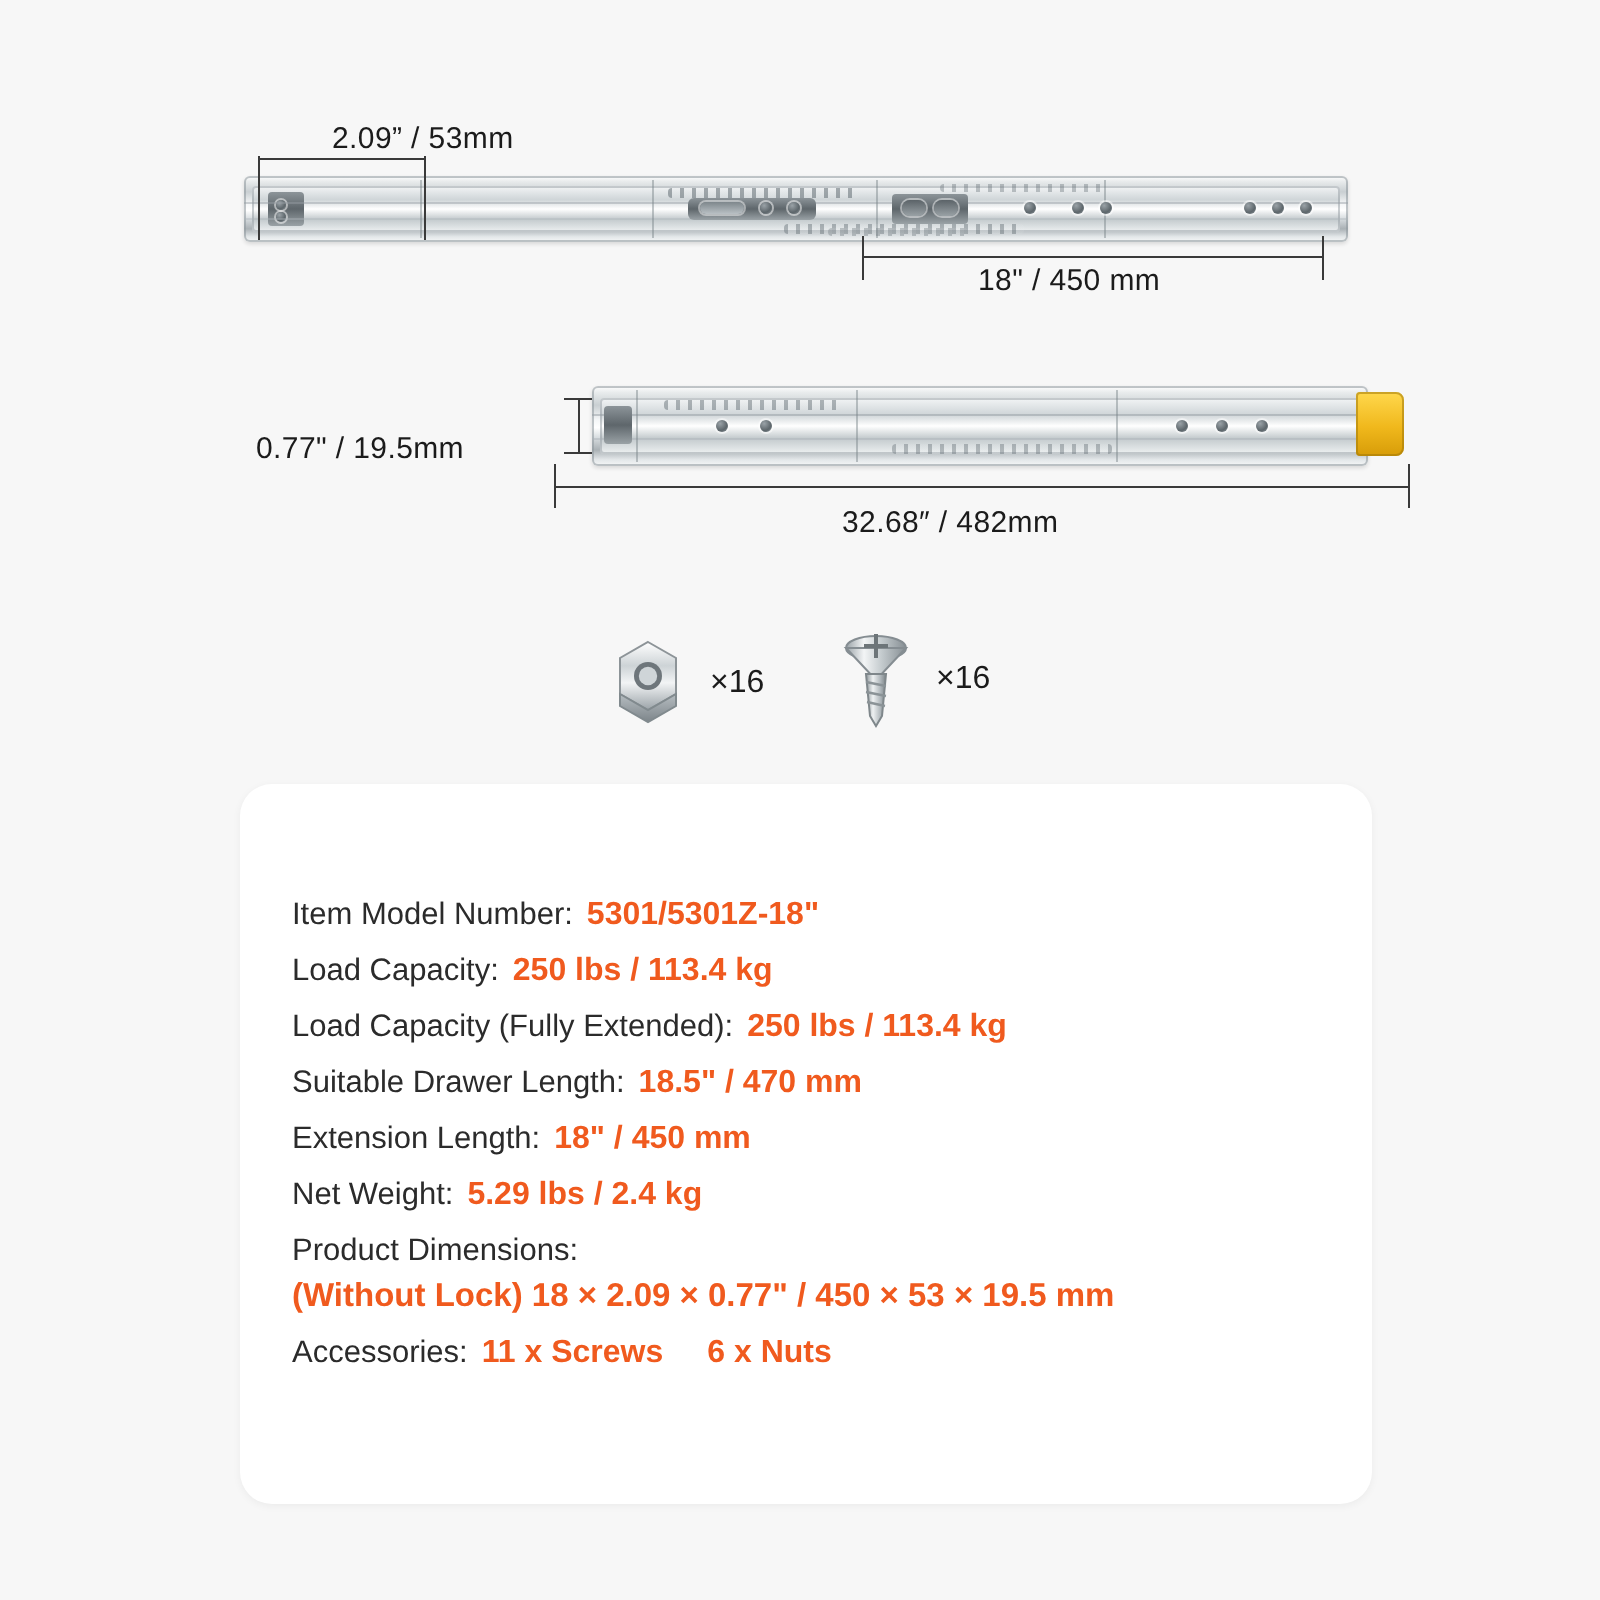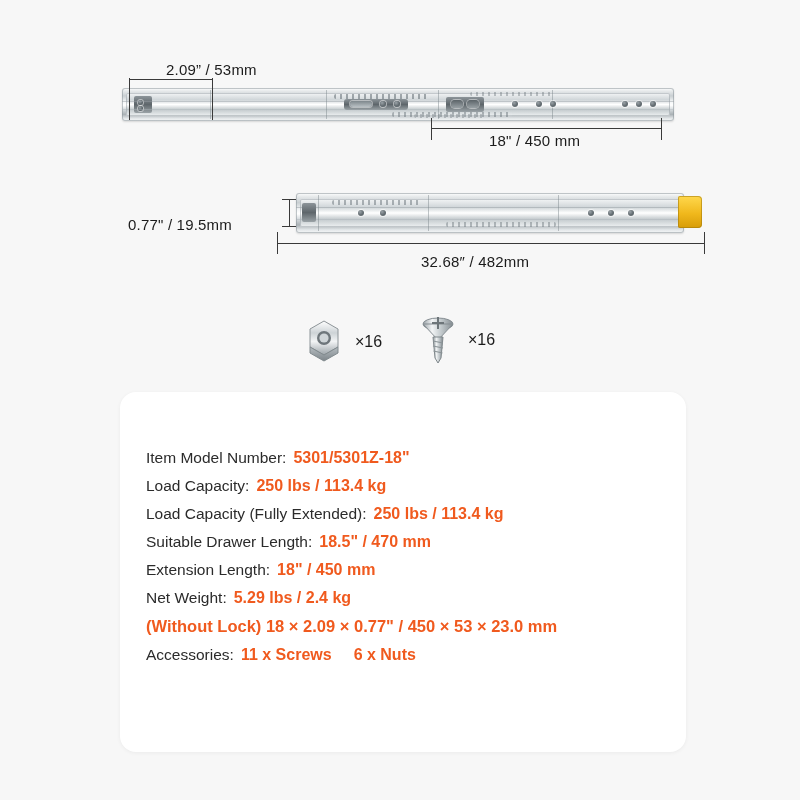--- a/index.html
+++ b/index.html
@@ -330,23 +330,26 @@
       <div class="spec-row">
         <span class="spec-label">Extension Length:</span>
         <span class="spec-value">18" / 450 mm</span>
       </div>
 
       <div class="spec-row">
         <span class="spec-label">Net Weight:</span>
         <span class="spec-value">5.29 lbs / 2.4 kg</span>
       </div>
 
+      <div class="spec-row block">
+        <span class="spec-label">Product Dimensions:</span>
+      </div>
 
       <div class="spec-row dims-line">
-        <span class="spec-value">(Without Lock) 18 × 2.09 × 0.77" / 450 × 53 × 23.0 mm</span>
+        <span class="spec-value">(Without Lock) 18 × 2.09 × 0.77" / 450 × 53 × 19.5 mm</span>
       </div>
 
 
       <div class="spec-row">
         <span class="spec-label">Accessories:</span>
         <span class="spec-value sp">11 x Screws</span>
         <span class="spec-value">6 x Nuts</span>
       </div>
 
     </div>

